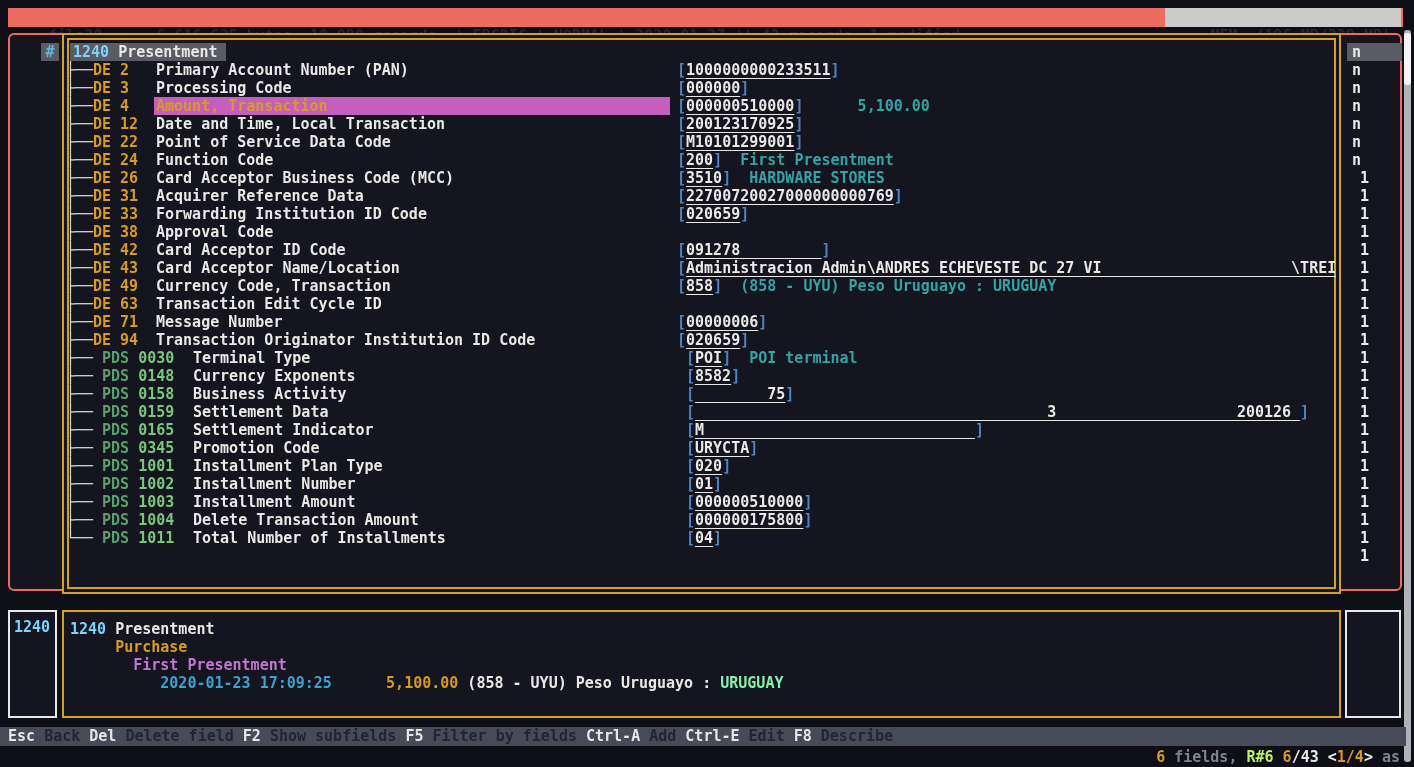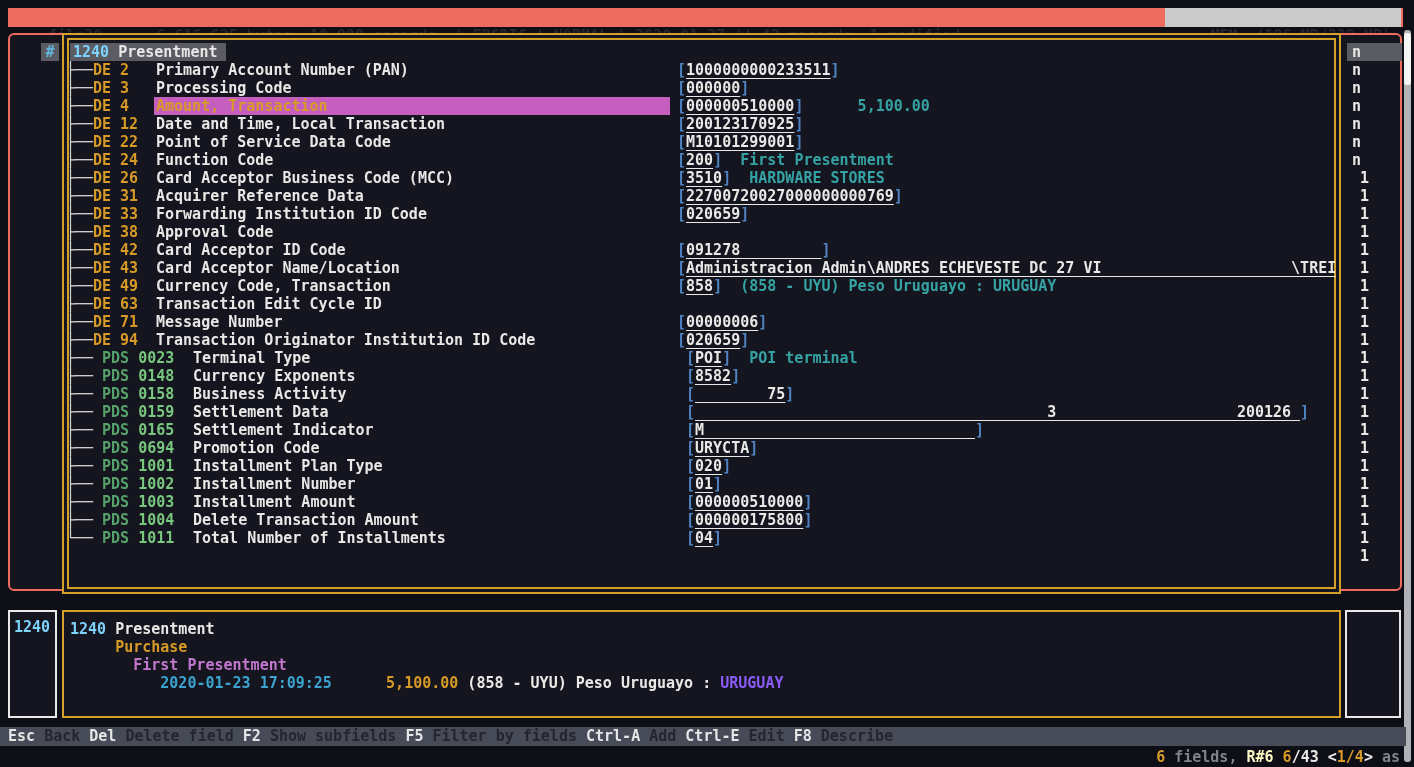--- a/index.html
+++ b/index.html
@@ -49,22 +49,22 @@
   .flag.one{padding-left:13px}
   .hashcell{left:41px;width:18px;text-align:center;color:#62b8dc}
 
   
   #hdrband{left:70px;width:156px}
   .c-green{color:#7dd3fc}
   .c-white{color:#e8e8e6}
   .c-gold{color:#d79a27}
   .c-cyan{color:#3ba3cf}
   .c-magenta{color:#c277ce}
-  .c-dim{color:#8b5cf6}
-  .c-blue{color:#fef9c3}
+  .c-dim{color:#86efac}
+  .c-blue{color:#bef264}
   .c-fdim{color:#82828c}
   .c-pds{color:#56a169}
   .c-pdsnum{color:#79c77f}
 
   
   #scroll{left:1404px;top:30px;width:7px;height:732px;background:#b0b2b5;border-radius:3px}
   #scrollthumb{position:absolute;left:0;top:3px;width:7px;height:52px;background:#f4f4f4;border-radius:3px}
 
   
   #typebox{left:8px;top:610px;width:49px;height:108px;border:2px solid #e8e8e6;box-sizing:border-box;background:#15151f}
@@ -194,21 +194,21 @@
       <div class="valwrap"><span class="br">[</span><span class="val">00000006</span><span class="br">]</span></div>
     </div>
     <div class="row de" style="top: 331px;">
       <span class="cell tree">├──</span>
       <span class="cell tag">DE 94</span>
       <span class="cell label">Transaction Originator Institution ID Code</span>
       <div class="valwrap"><span class="br">[</span><span class="val">020659</span><span class="br">]</span></div>
     </div>
     <div class="row pds" style="top: 349px;">
       <span class="cell tree">├──</span>
-      <span class="cell tag"><span class="c-pds">PDS </span><span class="c-pdsnum">0023</span></span>
+      <span class="cell tag"><span class="c-pds">PDS </span><span class="c-pdsnum">0030</span></span>
       <span class="cell label">Terminal Type</span>
       <div class="valwrap"><span class="br">[</span><span class="val">POI</span><span class="br">]</span><span class="ann">  POI terminal</span></div>
     </div>
     <div class="row pds" style="top: 367px;">
       <span class="cell tree">├──</span>
       <span class="cell tag"><span class="c-pds">PDS </span><span class="c-pdsnum">0148</span></span>
       <span class="cell label">Currency Exponents</span>
       <div class="valwrap"><span class="br">[</span><span class="val">8582</span><span class="br">]</span></div>
     </div>
     <div class="row pds" style="top: 385px;">
@@ -224,21 +224,21 @@
       <div class="valwrap"><span class="br">[</span><span class="val">                                       3                    200126 </span><span class="br">]</span></div>
     </div>
     <div class="row pds" style="top: 421px;">
       <span class="cell tree">├──</span>
       <span class="cell tag"><span class="c-pds">PDS </span><span class="c-pdsnum">0165</span></span>
       <span class="cell label">Settlement Indicator</span>
       <div class="valwrap"><span class="br">[</span><span class="val">M                              </span><span class="br">]</span></div>
     </div>
     <div class="row pds" style="top: 439px;">
       <span class="cell tree">├──</span>
-      <span class="cell tag"><span class="c-pds">PDS </span><span class="c-pdsnum">0694</span></span>
+      <span class="cell tag"><span class="c-pds">PDS </span><span class="c-pdsnum">0345</span></span>
       <span class="cell label">Promotion Code</span>
       <div class="valwrap"><span class="br">[</span><span class="val">URYCTA</span><span class="br">]</span></div>
     </div>
     <div class="row pds" style="top: 457px;">
       <span class="cell tree">├──</span>
       <span class="cell tag"><span class="c-pds">PDS </span><span class="c-pdsnum">1001</span></span>
       <span class="cell label">Installment Plan Type</span>
       <div class="valwrap"><span class="br">[</span><span class="val">020</span><span class="br">]</span></div>
     </div>
     <div class="row pds" style="top: 475px;">

